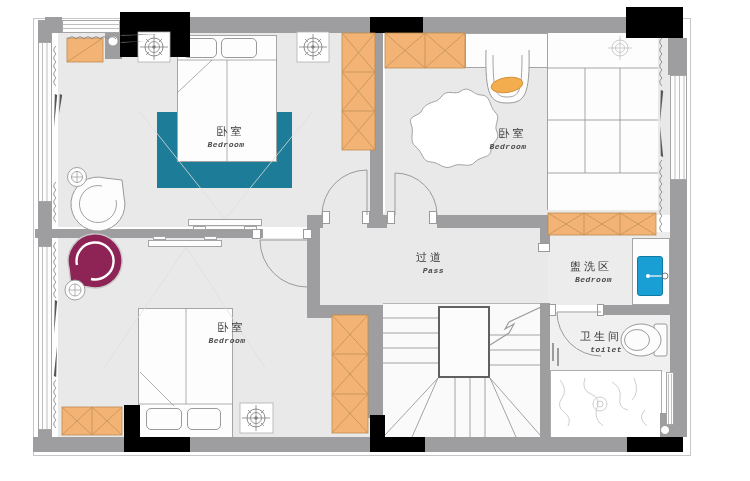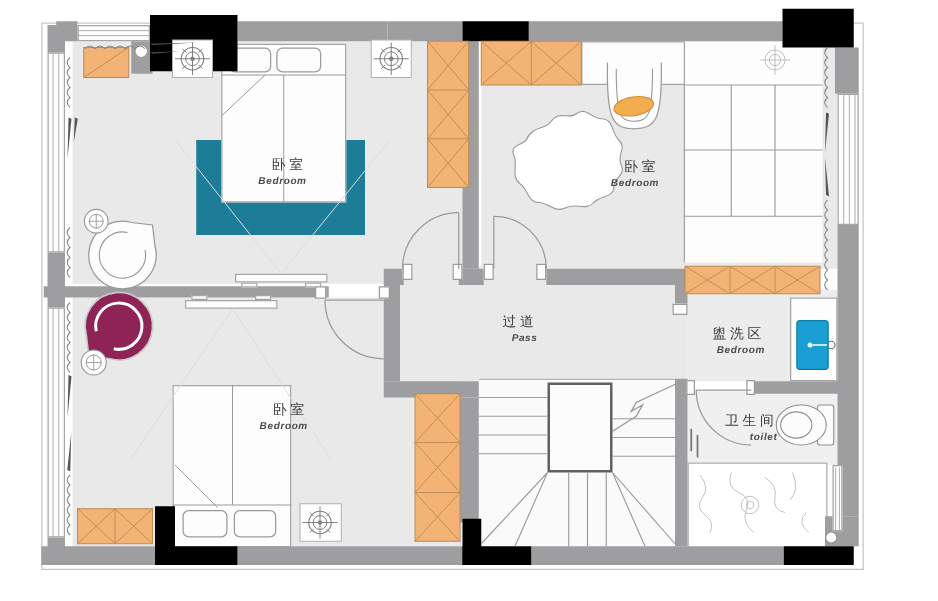--- a/index.html
+++ b/index.html
@@ -7,21 +7,21 @@
         font-family:"DejaVu Sans","Liberation Sans",sans-serif;}
   .abs{position:absolute;}
   .floor{background:#e9e9ea;}
   .wall{background:#9e9ea0;z-index:8;}
   .blk{background:#000;z-index:9;}
   .white{background:#fdfdfd;border:1px solid #a5a5a5;box-sizing:border-box;}
   .jamb{background:#fff;border:1px solid #9a9a9a;box-sizing:border-box;z-index:11;}
   .pillow{background:#fdfdfd;border:1px solid #9a9a9a;border-radius:5px;box-sizing:border-box;z-index:7;}
   .lbl{position:absolute;transform:translateX(-50%);text-align:right;z-index:40;line-height:1.15;}
   .lbl .zh{font-size:11px;letter-spacing:3px;color:#3a3a3a;white-space:nowrap;}
-  .lbl .en{font-family:Liberation Sans, sans-serif;font-style:italic;font-weight:600;
+  .lbl .en{font-family:Liberation Mono, monospace;font-style:italic;font-weight:600;
            font-size:8px;color:#4a4a4a;margin-top:1px;letter-spacing:.5px;}
   svg#ov{position:absolute;left:0;top:0;z-index:25;pointer-events:none;}
   .outline{border:1px solid #c6c6c8;z-index:2;}
 </style>
 </head>
 <body>
 
 <div id="plan">
 
   <div class="abs outline" style="left:33px;top:18px;width:656px;height:436px;"></div>
@@ -296,21 +296,21 @@
     <div class="en">Bedroom</div>
   </div>
   <div class="lbl" style="left:508px;top:128px;">
     <div class="zh">卧室</div>
     <div class="en">Bedroom</div>
   </div>
   <div class="lbl" style="left:227px;top:322px;">
     <div class="zh">卧室</div>
     <div class="en">Bedroom</div>
   </div>
-  <div class="lbl" style="left:416px;top:252px;">
+  <div class="lbl" style="left:430px;top:252px;">
     <div class="zh">过道</div>
     <div class="en">Pass</div>
   </div>
   <div class="lbl" style="left:591px;top:261px;">
     <div class="zh">盥洗区</div>
     <div class="en">Bedroom</div>
   </div>
   <div class="lbl" style="left:601px;top:331px;">
     <div class="zh">卫生间</div>
     <div class="en">toilet</div>

